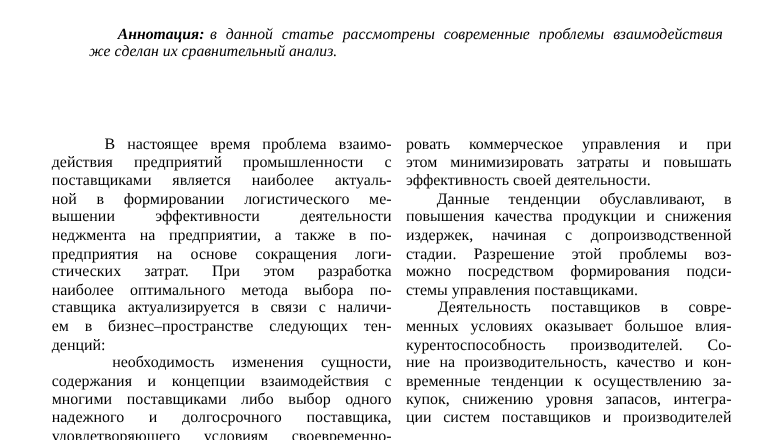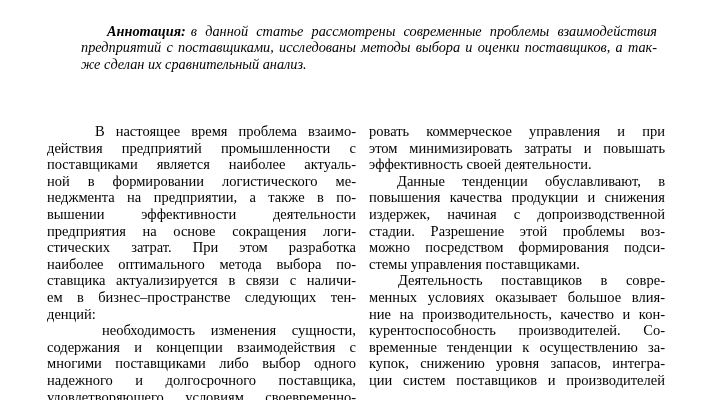--- a/index.html
+++ b/index.html
@@ -55,33 +55,32 @@
   .ind48 { text-indent: 48px; }
   .ind55 { text-indent: 55px; }
 </style>
 </head>
 <body>
 
 <div class="page">
 
   <section class="annotation">
     <div class="jl ind26"><span class="alabel">Аннотация:</span><span>в данной статье рассмотрены современные проблемы взаимодействия</span></div>
-    <div class="jl">предприятий с поставщиками, исследованы методы выбора и оценки поставщиков, а так-</div>
     <div class="pend">же сделан их сравнительный анализ.</div>
   </section>
 
   <section class="columns">
 
     <div class="col left">
       <div class="jl ind48">В настоящее время проблема взаимо-</div>
       <div class="jl">действия предприятий промышленности с</div>
       <div class="jl">поставщиками является наиболее актуаль-</div>
       <div class="jl">ной в формировании логистического ме-</div>
+      <div class="jl">вышении эффективности деятельности</div>
       <div class="jl">неджмента на предприятии, а также в по-</div>
-      <div class="jl">вышении эффективности деятельности</div>
       <div class="jl">предприятия на основе сокращения логи-</div>
       <div class="jl">стических затрат. При этом разработка</div>
       <div class="jl">наиболее оптимального метода выбора по-</div>
       <div class="jl">ставщика актуализируется в связи с наличи-</div>
       <div class="jl">ем в бизнес–пространстве следующих тен-</div>
       <div class="pend">денций:</div>
       <div class="jl ind55">необходимость изменения сущности,</div>
       <div class="jl">содержания и концепции взаимодействия с</div>
       <div class="jl">многими поставщиками либо выбор одного</div>
       <div class="jl">надежного и долгосрочного поставщика,</div>
@@ -93,22 +92,22 @@
       <div class="jl">этом минимизировать затраты и повышать</div>
       <div class="pend">эффективность своей деятельности.</div>
       <div class="jl ind28">Данные тенденции обуславливают, в</div>
       <div class="jl">повышения качества продукции и снижения</div>
       <div class="jl">издержек, начиная с допроизводственной</div>
       <div class="jl">стадии. Разрешение этой проблемы воз-</div>
       <div class="jl">можно посредством формирования подси-</div>
       <div class="pend">стемы управления поставщиками.</div>
       <div class="jl ind29">Деятельность поставщиков в совре-</div>
       <div class="jl">менных условиях оказывает большое влия-</div>
+      <div class="jl">курентоспособность производителей. Со-</div>
       <div class="jl">ние на производительность, качество и кон-</div>
-      <div class="jl">курентоспособность производителей. Со-</div>
       <div class="jl">временные тенденции к осуществлению за-</div>
       <div class="jl">купок, снижению уровня запасов, интегра-</div>
       <div class="jl">ции систем поставщиков и производителей</div>
     </div>
 
   </section>
 
 </div>
 
 </body></html>

